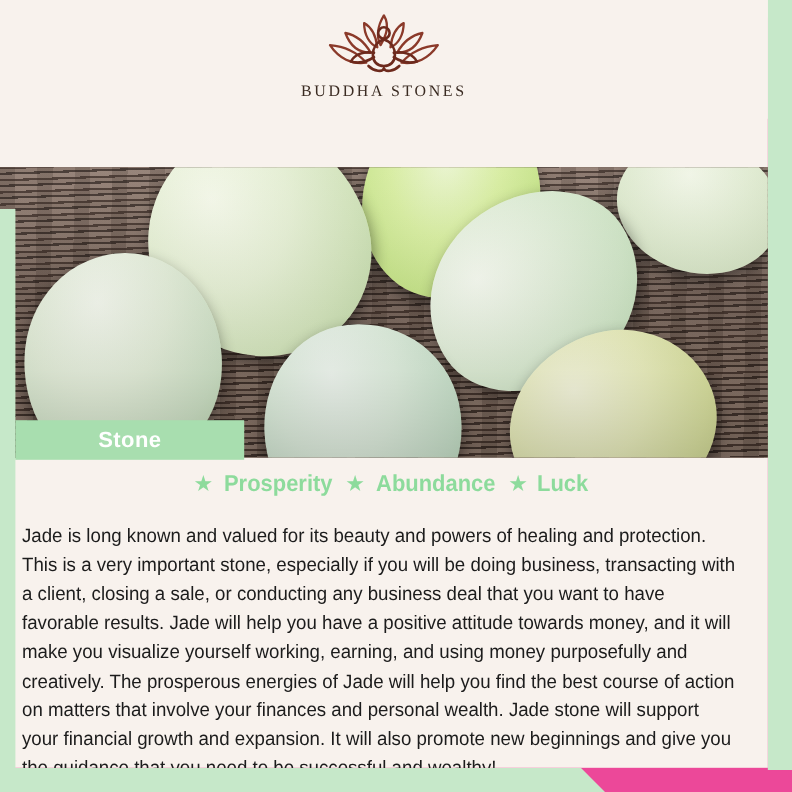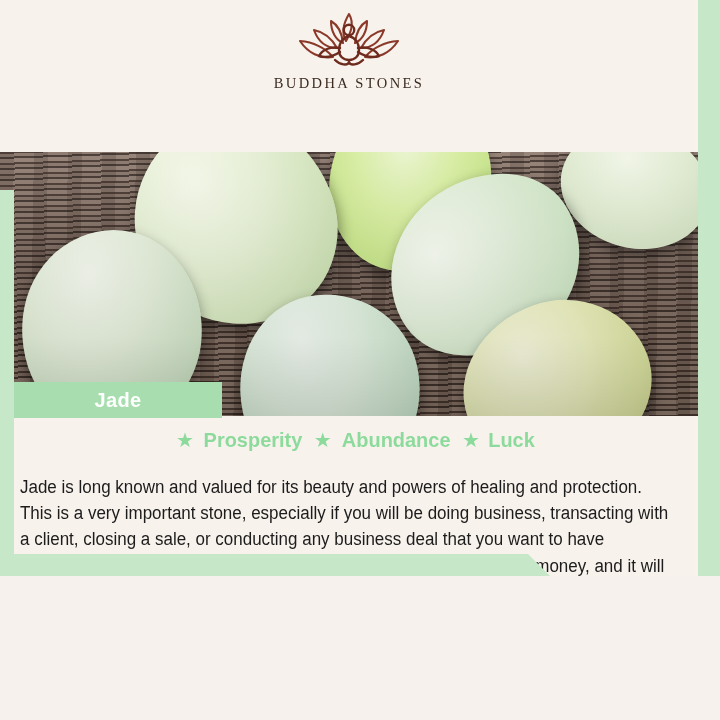--- a/index.html
+++ b/index.html
@@ -10,22 +10,22 @@
     width: 720px;
     height: 720px;
     overflow: hidden;
     font-family: "Liberation Sans", sans-serif;
     background: #f6f1ec;
   }
 
   #page {
     position: relative;
     width: 720px;
-    height: 576px;
-    background: #404040;
+    height: 720px;
+    background: #ec4899;
     overflow: hidden;
   }
 
   
   .frame-right {
     position: absolute;
     right: 0;
     top: 0;
     width: 22px;
     height: 700px;
@@ -309,21 +309,21 @@
       <div class="stone s-c"></div>
       <div class="stone s-d"></div>
       <div class="stone s-f"></div>
       <div class="stone s-e"></div>
       <div class="photo-sheen"></div>
     </div>
 
     <div class="frame-left"></div>
 
     <div class="stone-label">
-      <span class="stone-label-text">Jade</span>
+      <span class="stone-label-text">Stone</span>
     </div>
 
     <div class="benefits">
       <div class="benefit-item">
         <span class="star-icon">★</span>
         <span class="benefit-label">Prosperity</span>
       </div>
       <div class="benefit-item">
         <span class="star-icon">★</span>
         <span class="benefit-label">Abundance</span>

